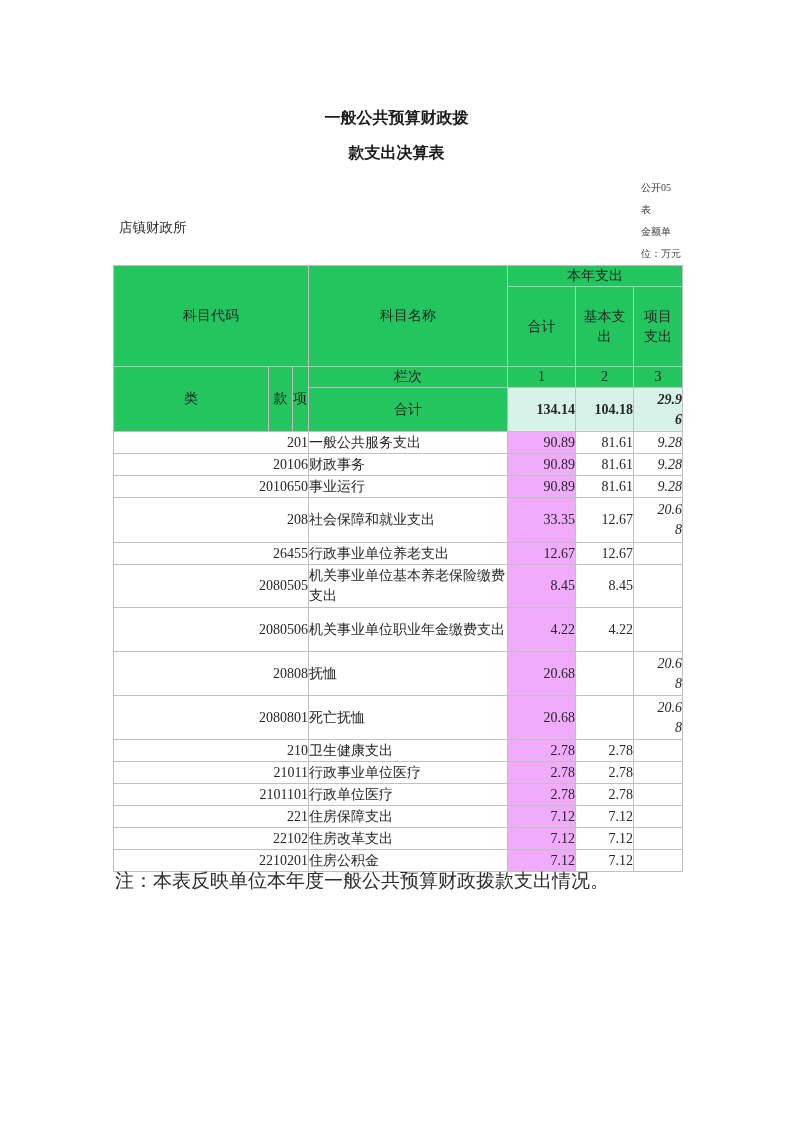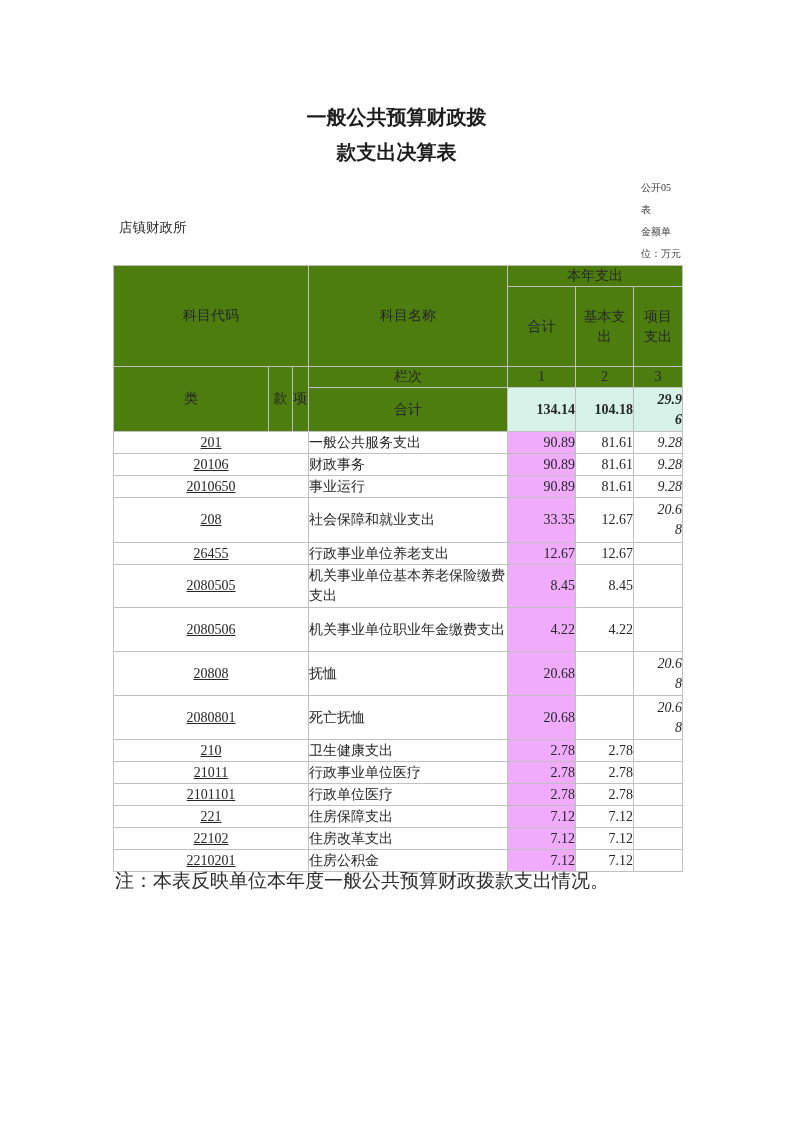--- a/index.html
+++ b/index.html
@@ -1,32 +1,32 @@
 <!DOCTYPE html>
 <html><head>
 <meta charset="utf-8">
 <style>
   html,body{margin:0;padding:0;background:#fff;}
   .page{position:relative;width:793px;height:1122px;background:#ffffff;overflow:hidden;
         font-family:"Liberation Serif","DejaVu Serif",serif;color:#282828;}
   .title-block{position:absolute;top:100px;left:0;width:793px;text-align:center;
         font-family:"Liberation Sans","DejaVu Sans",sans-serif;
-        font-weight:bold;font-size:20px;line-height:35px;color:#1c1c1c;}
+        font-weight:bold;font-size:16px;line-height:35px;color:#1c1c1c;}
   .corner-note{position:absolute;top:177px;left:641px;width:60px;
         font-size:10px;line-height:22px;color:#3a3a3a;}
   .dept-block{position:absolute;top:217px;left:119px;width:220px;
         font-size:13.5px;line-height:22px;color:#2c2c2c;}
   table.budget{position:absolute;top:265px;left:113px;width:569px;
         border-collapse:collapse;table-layout:fixed;
         font-size:14px;color:#262626;}
   table.budget td{border:1px solid #c0c0c0;vertical-align:middle;
         overflow:hidden;padding:0;line-height:20px;}
-  td.hdr{background:#4d7c0f;text-align:center;}
+  td.hdr{background:#22c55e;text-align:center;}
   td.clip{padding-left:6px;text-align:left;}
-  td.code{text-align:center;padding-left:7px;background:#fff;text-decoration:underline;}
+  td.code{text-align:right;padding-left:7px;background:#fff;}
   td.name{text-align:left;padding:1px 18px 1px 6px;line-height:21px;background:#fff;}
   td.num1{text-align:right;padding-right:8px;padding-left:2px;background:#f0abfc;}
   td.num2{text-align:right;padding-right:10px;padding-left:2px;background:#fff;}
   td.num3{text-align:right;padding:1px 4px 1px 13px;background:#fff;
         white-space:pre-line;line-height:20px;font-style:italic;}
   td.teal{background:#d6f2e9;}
   td.bold{font-weight:bold;}
   .footnote{position:absolute;top:868px;left:115px;width:560px;
         font-size:19px;color:#2c2c2c;}
 </style>

